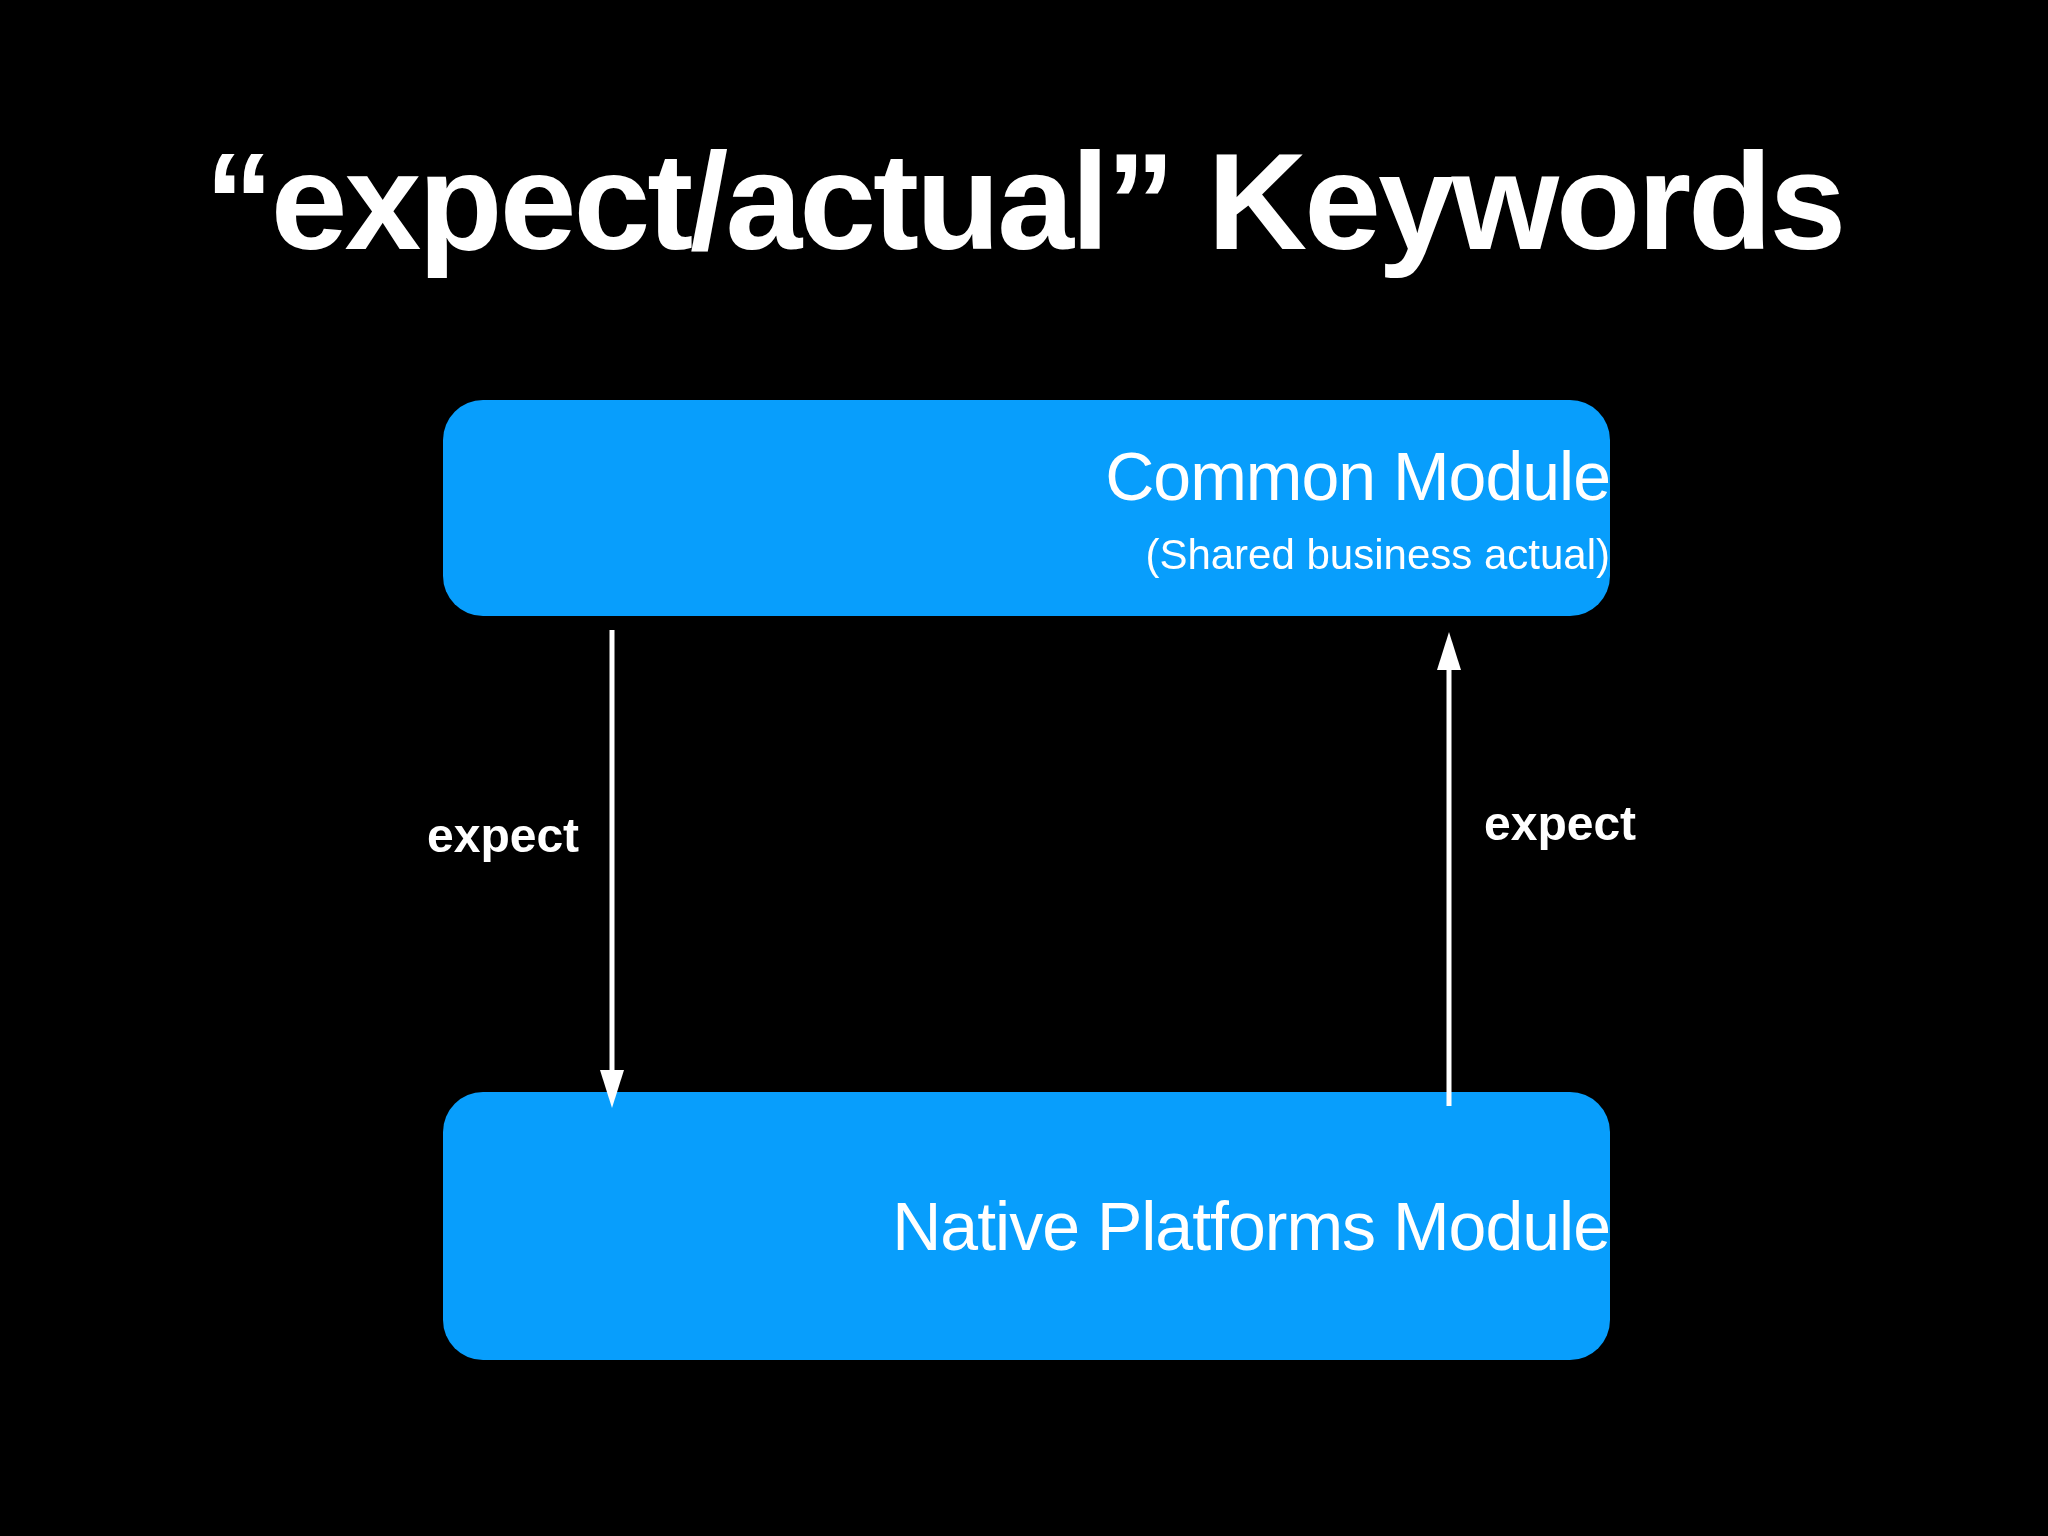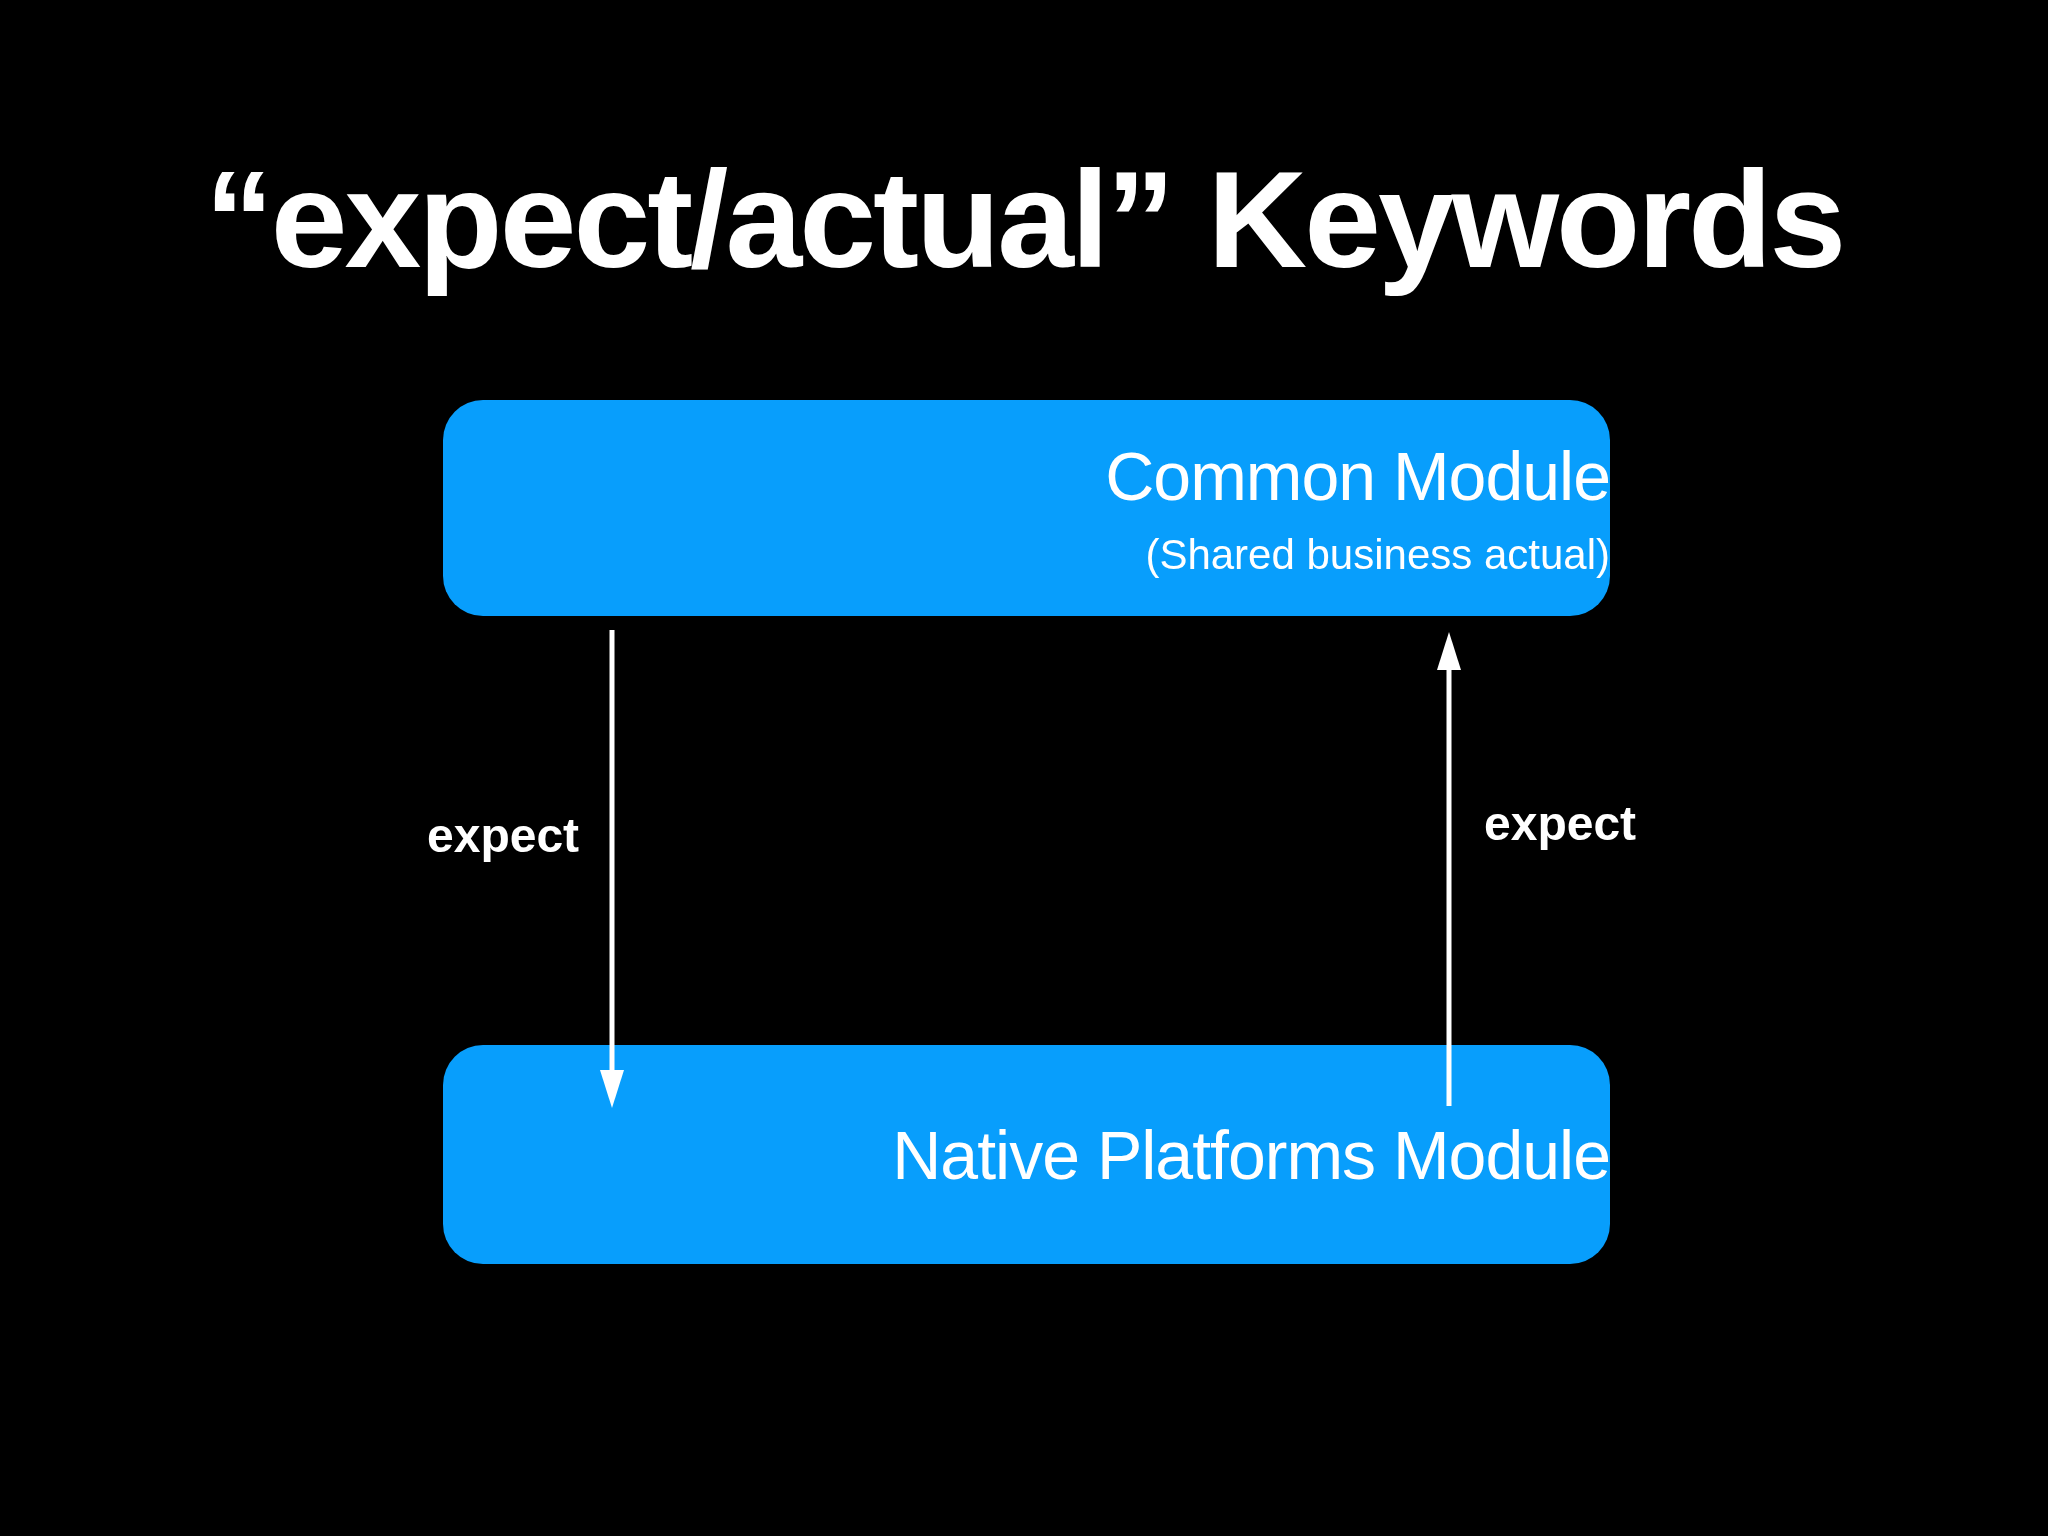--- a/index.html
+++ b/index.html
@@ -18,21 +18,21 @@
   .slide {
     position: relative;
     width: 2048px;
     height: 1536px;
     background: var(--background);
   }
   .title {
     position: absolute;
     left: 0;
     right: 0;
-    top: 140px;
+    top: 122px;
     text-align: center;
     color: var(--text-white);
     font-size: 138px;
     font-weight: bold;
     letter-spacing: -3px;
     white-space: nowrap;
   }
   .box {
     position: absolute;
     left: 443px;
@@ -41,21 +41,21 @@
     border-radius: 40px;
     color: var(--text-white);
     display: flex;
     flex-direction: column;
     align-items: flex-end;
     justify-content: center;
     gap: 16px;
     text-align: center;
   }
   .box.top    { top: 400px;  height: 216px; }
-  .box.bottom { top: 1045px; height: 219px; }
+  .box.bottom { top: 1092px; height: 268px; }
   .box-title    { font-size: 68px; font-weight: 500; letter-spacing: -1px; }
   .box-subtitle { font-size: 42px; font-weight: 400; }
   .arrow-layer {
     position: absolute;
     left: 0; top: 0;
     width: 2048px;
     height: 1536px;
     pointer-events: none;
   }
   .arrow-label {

